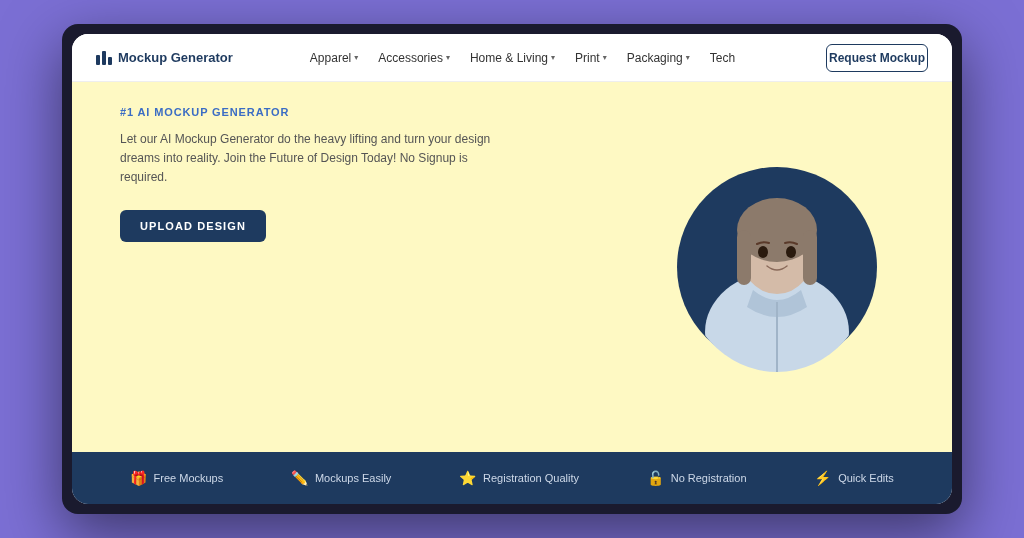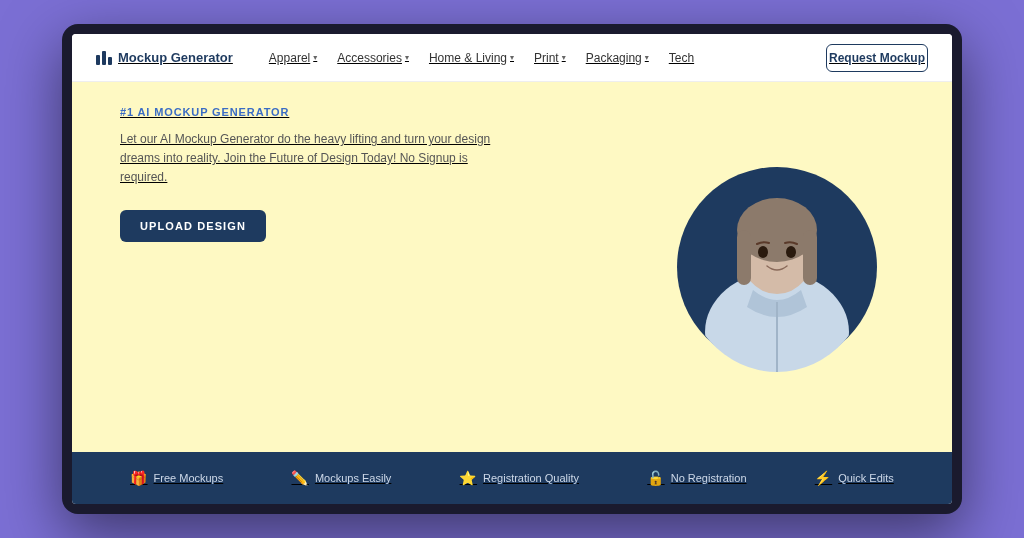--- a/index.html
+++ b/index.html
@@ -18,25 +18,24 @@
       height: 490px;
       background: #1a1a2e;
       border-radius: 16px;
       padding: 10px;
       box-shadow: 0 20px 60px rgba(0,0,0,0.5);
     }
     .screen {
       width: 100%;
       height: 100%;
       background: #fff;
-      border-radius: 4px;
+      border-radius: 16px;
       overflow: hidden;
       display: flex;
       flex-direction: column;
-      text-decoration: underline;
     }
     
     .navbar {
       display: flex;
       align-items: center;
       padding: 0 24px;
       height: 48px;
       background: #fff;
       border-bottom: 1px solid #eee;
       flex-shrink: 0;
@@ -62,20 +61,21 @@
     .logo-text {
       font-size: 13px;
       font-weight: 700;
       color: #1e3a5f;
     }
     .nav-menu {
       display: flex;
       align-items: center;
       gap: 4px;
       flex: 1;
+      margin-left: 41px;
     }
     .nav-item {
       display: flex;
       align-items: center;
       gap: 3px;
       padding: 4px 8px;
       font-size: 12px;
       color: #333;
       cursor: pointer;
       border-radius: 4px;

